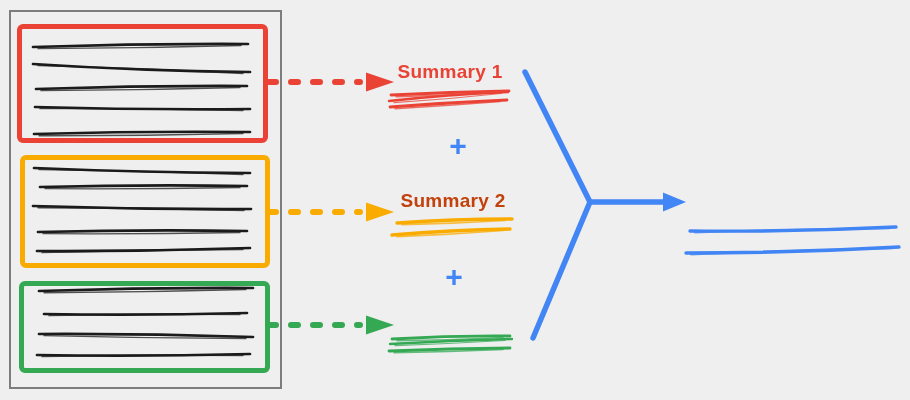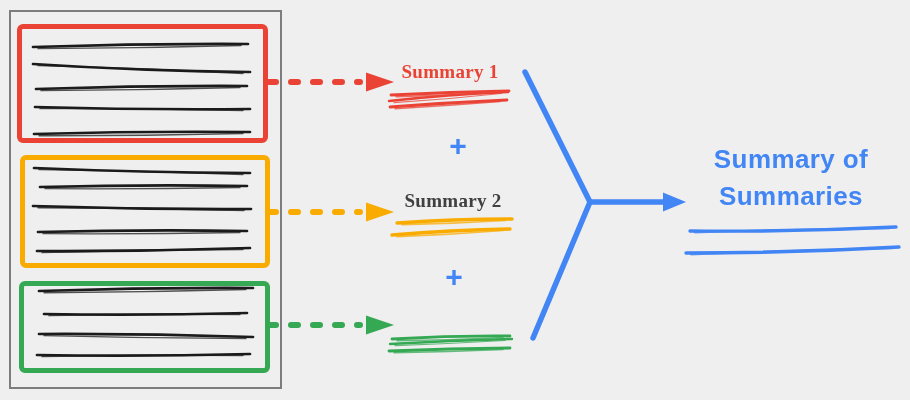--- a/index.html
+++ b/index.html
@@ -14,21 +14,21 @@
   .chunk{
     position:absolute;box-sizing:border-box;border:5px solid #000;
     border-radius:6px;background:transparent;
   }
   .chunk-1{left:6px;top:12px;width:251px;height:119px;}
   .chunk-2{left:9px;top:143px;width:250px;height:113px;}
   .chunk-3{left:8px;top:269px;width:251px;height:92px;}
   .artwork{position:absolute;left:0;top:0;}
   .s-label{
     position:absolute;width:130px;text-align:center;
-    font-size:19px;font-weight:600;letter-spacing:.3px;white-space:nowrap;font-family:Liberation Serif, serif;
+    font-size:19px;font-weight:600;letter-spacing:.3px;white-space:nowrap;
   }
   .s-label-1{left:385px;top:61px;}
   .s-label-2{left:388px;top:190px;}
   .s-label-3{left:383px;top:305px;}
   .plus{
     position:absolute;width:32px;text-align:center;
     font-size:30px;font-weight:700;line-height:30px;
   }
   .plus-1{left:442px;top:131px;}
   .plus-2{left:438px;top:262px;}
@@ -120,19 +120,18 @@
       </g>
       <g>
         <path d="M690 231 Q 793 232 896 227" stroke="#4285F4" stroke-width="3.4" fill="none" stroke-linecap="round"></path>
         <path d="M695 232.7 Q 792 228.79999999999998 889 228.5" stroke="#4285F4" stroke-width="1.7" fill="none" stroke-linecap="round" opacity="0.75"></path>
         <path d="M686 253 Q 792.5 253 899 247" stroke="#4285F4" stroke-width="3.4" fill="none" stroke-linecap="round"></path>
         <path d="M691 254.7 Q 791.5 249.79999999999998 892 248.5" stroke="#4285F4" stroke-width="1.7" fill="none" stroke-linecap="round" opacity="0.75"></path>
       </g>
     </svg>
 
   <div class="s-label s-label-1" style="color: rgb(234, 67, 53);">Summary 1</div>
-  <div class="s-label s-label-2" style="color: #404040;">Summary 2</div>
+  <div class="s-label s-label-2" style="color: #c2410c;">Summary 2</div>
 
   <div class="plus plus-1" style="color: rgb(66, 133, 244);">+</div>
   <div class="plus plus-2" style="color: rgb(66, 133, 244);">+</div>
 
-  <div class="result-label" style="color: rgb(66, 133, 244);">Summary of Summaries</div>
 </div>
 
 </body></html>

